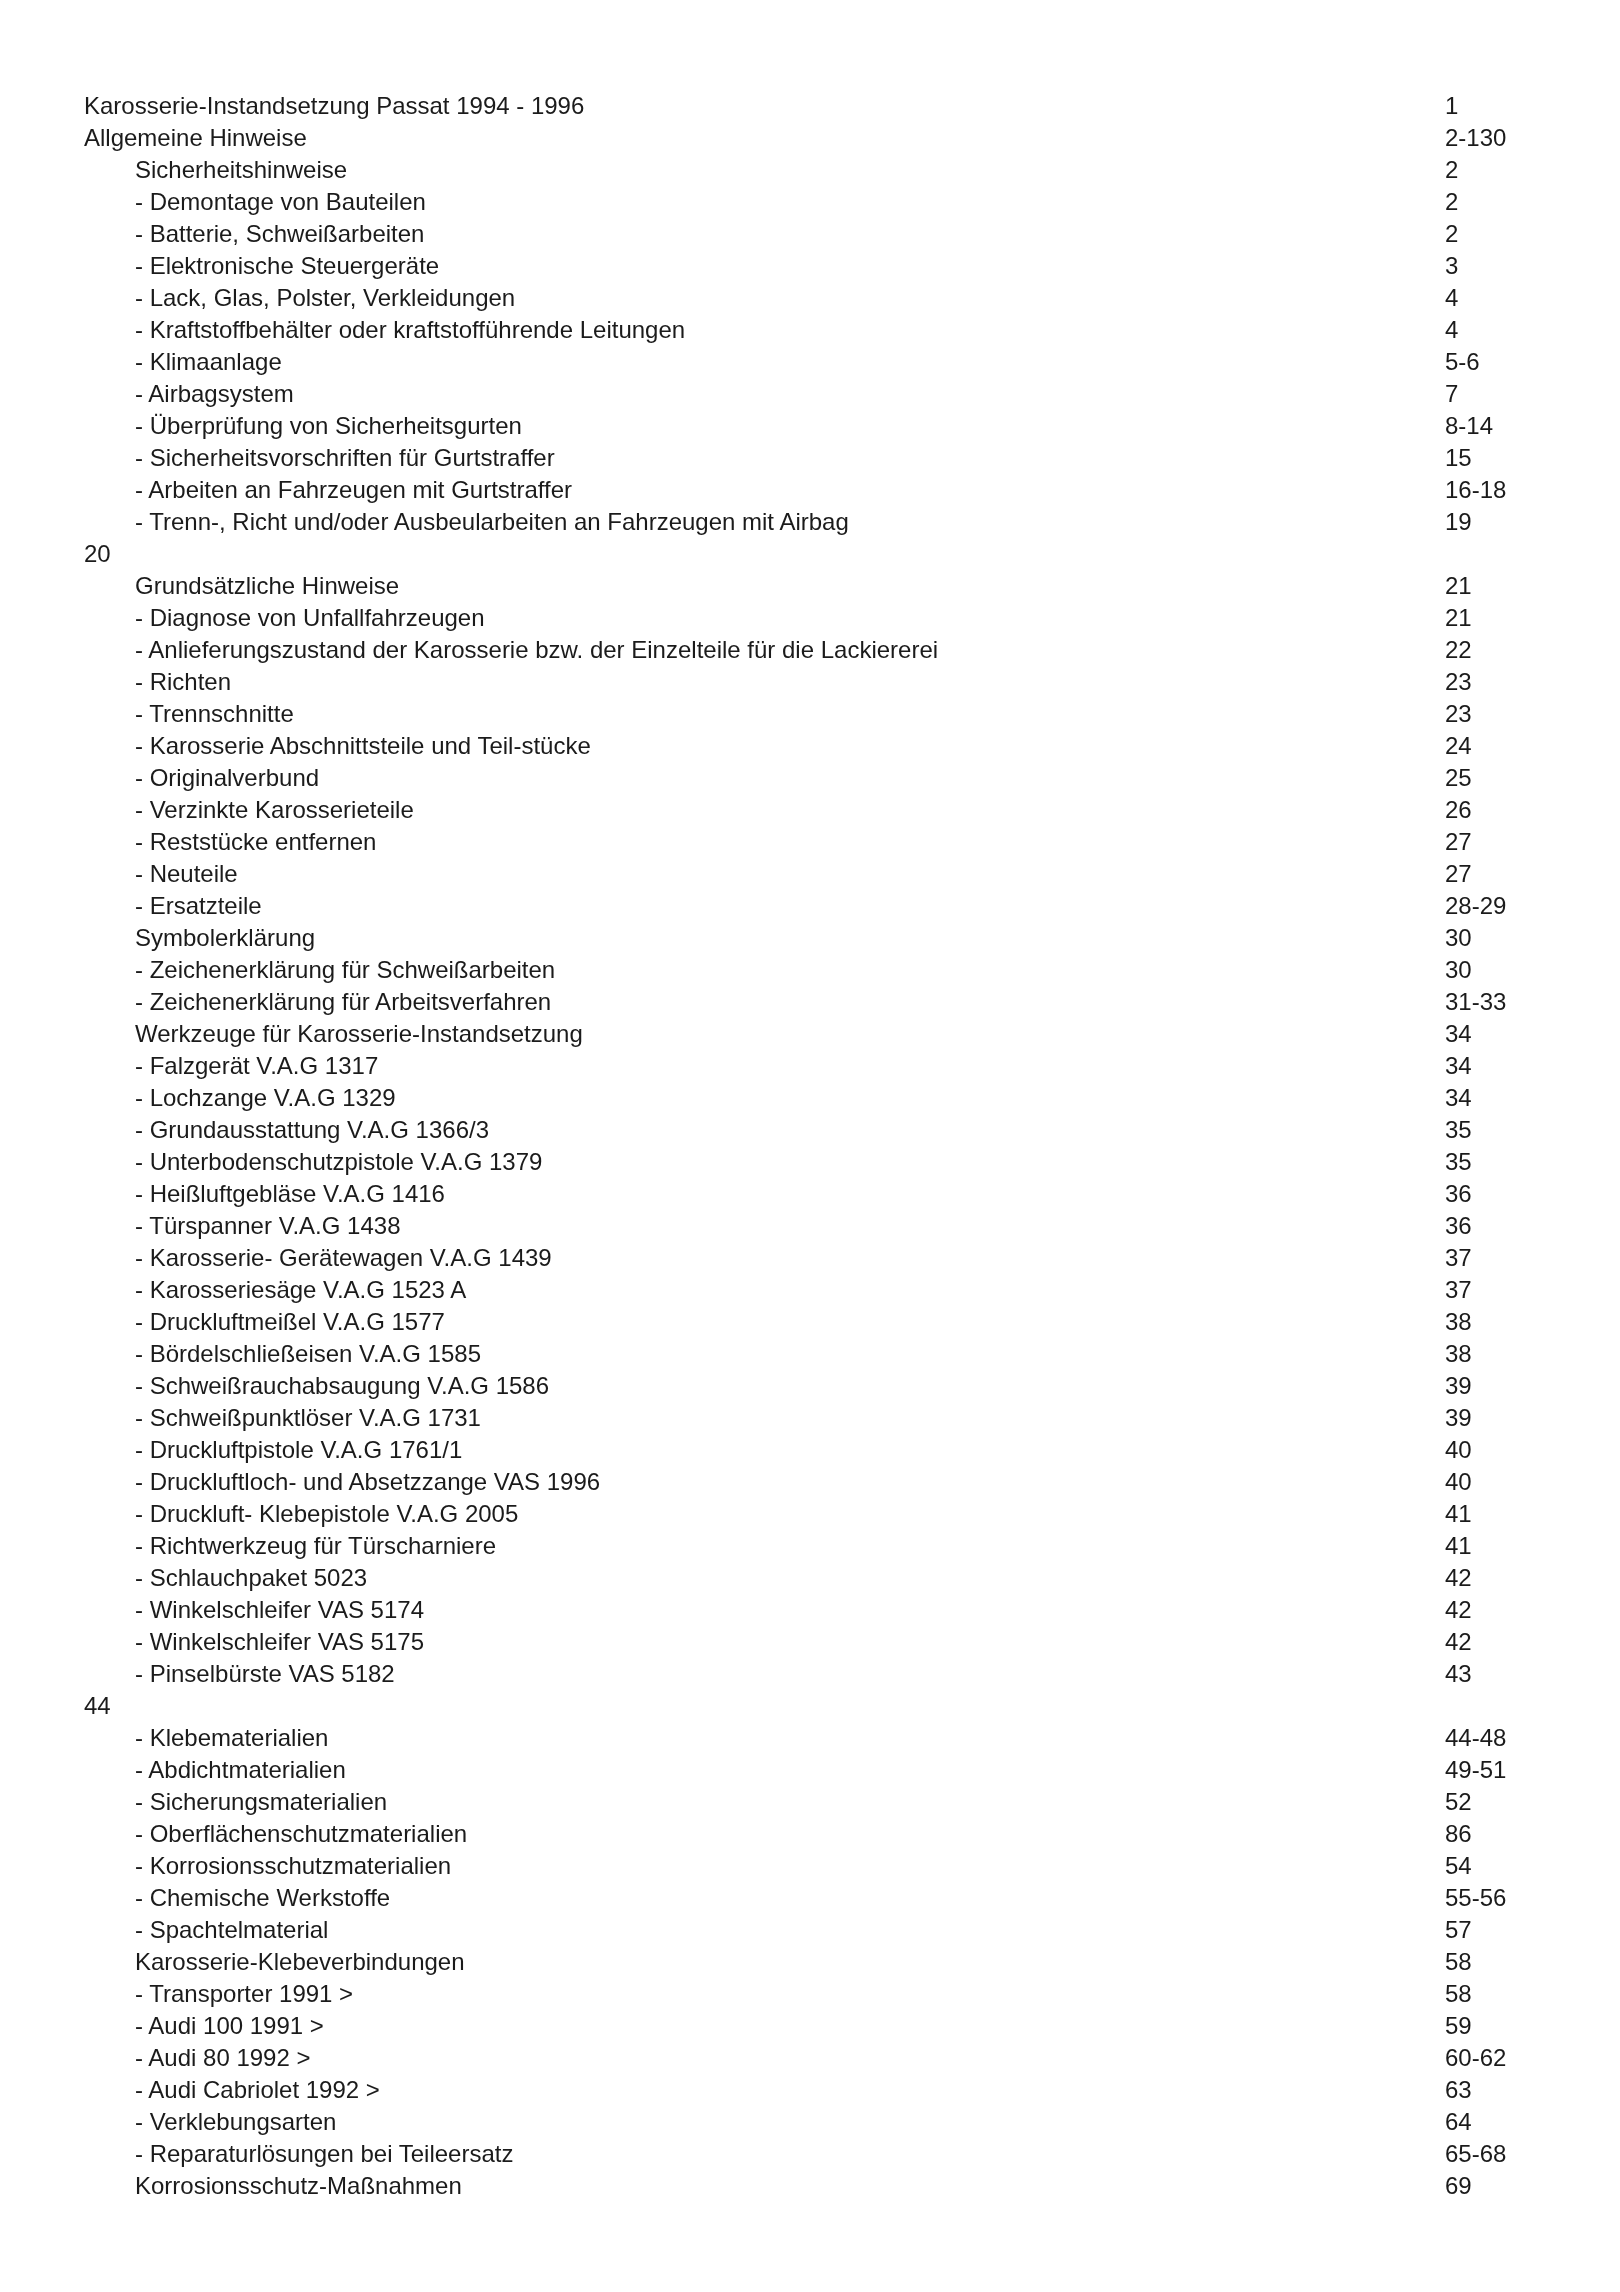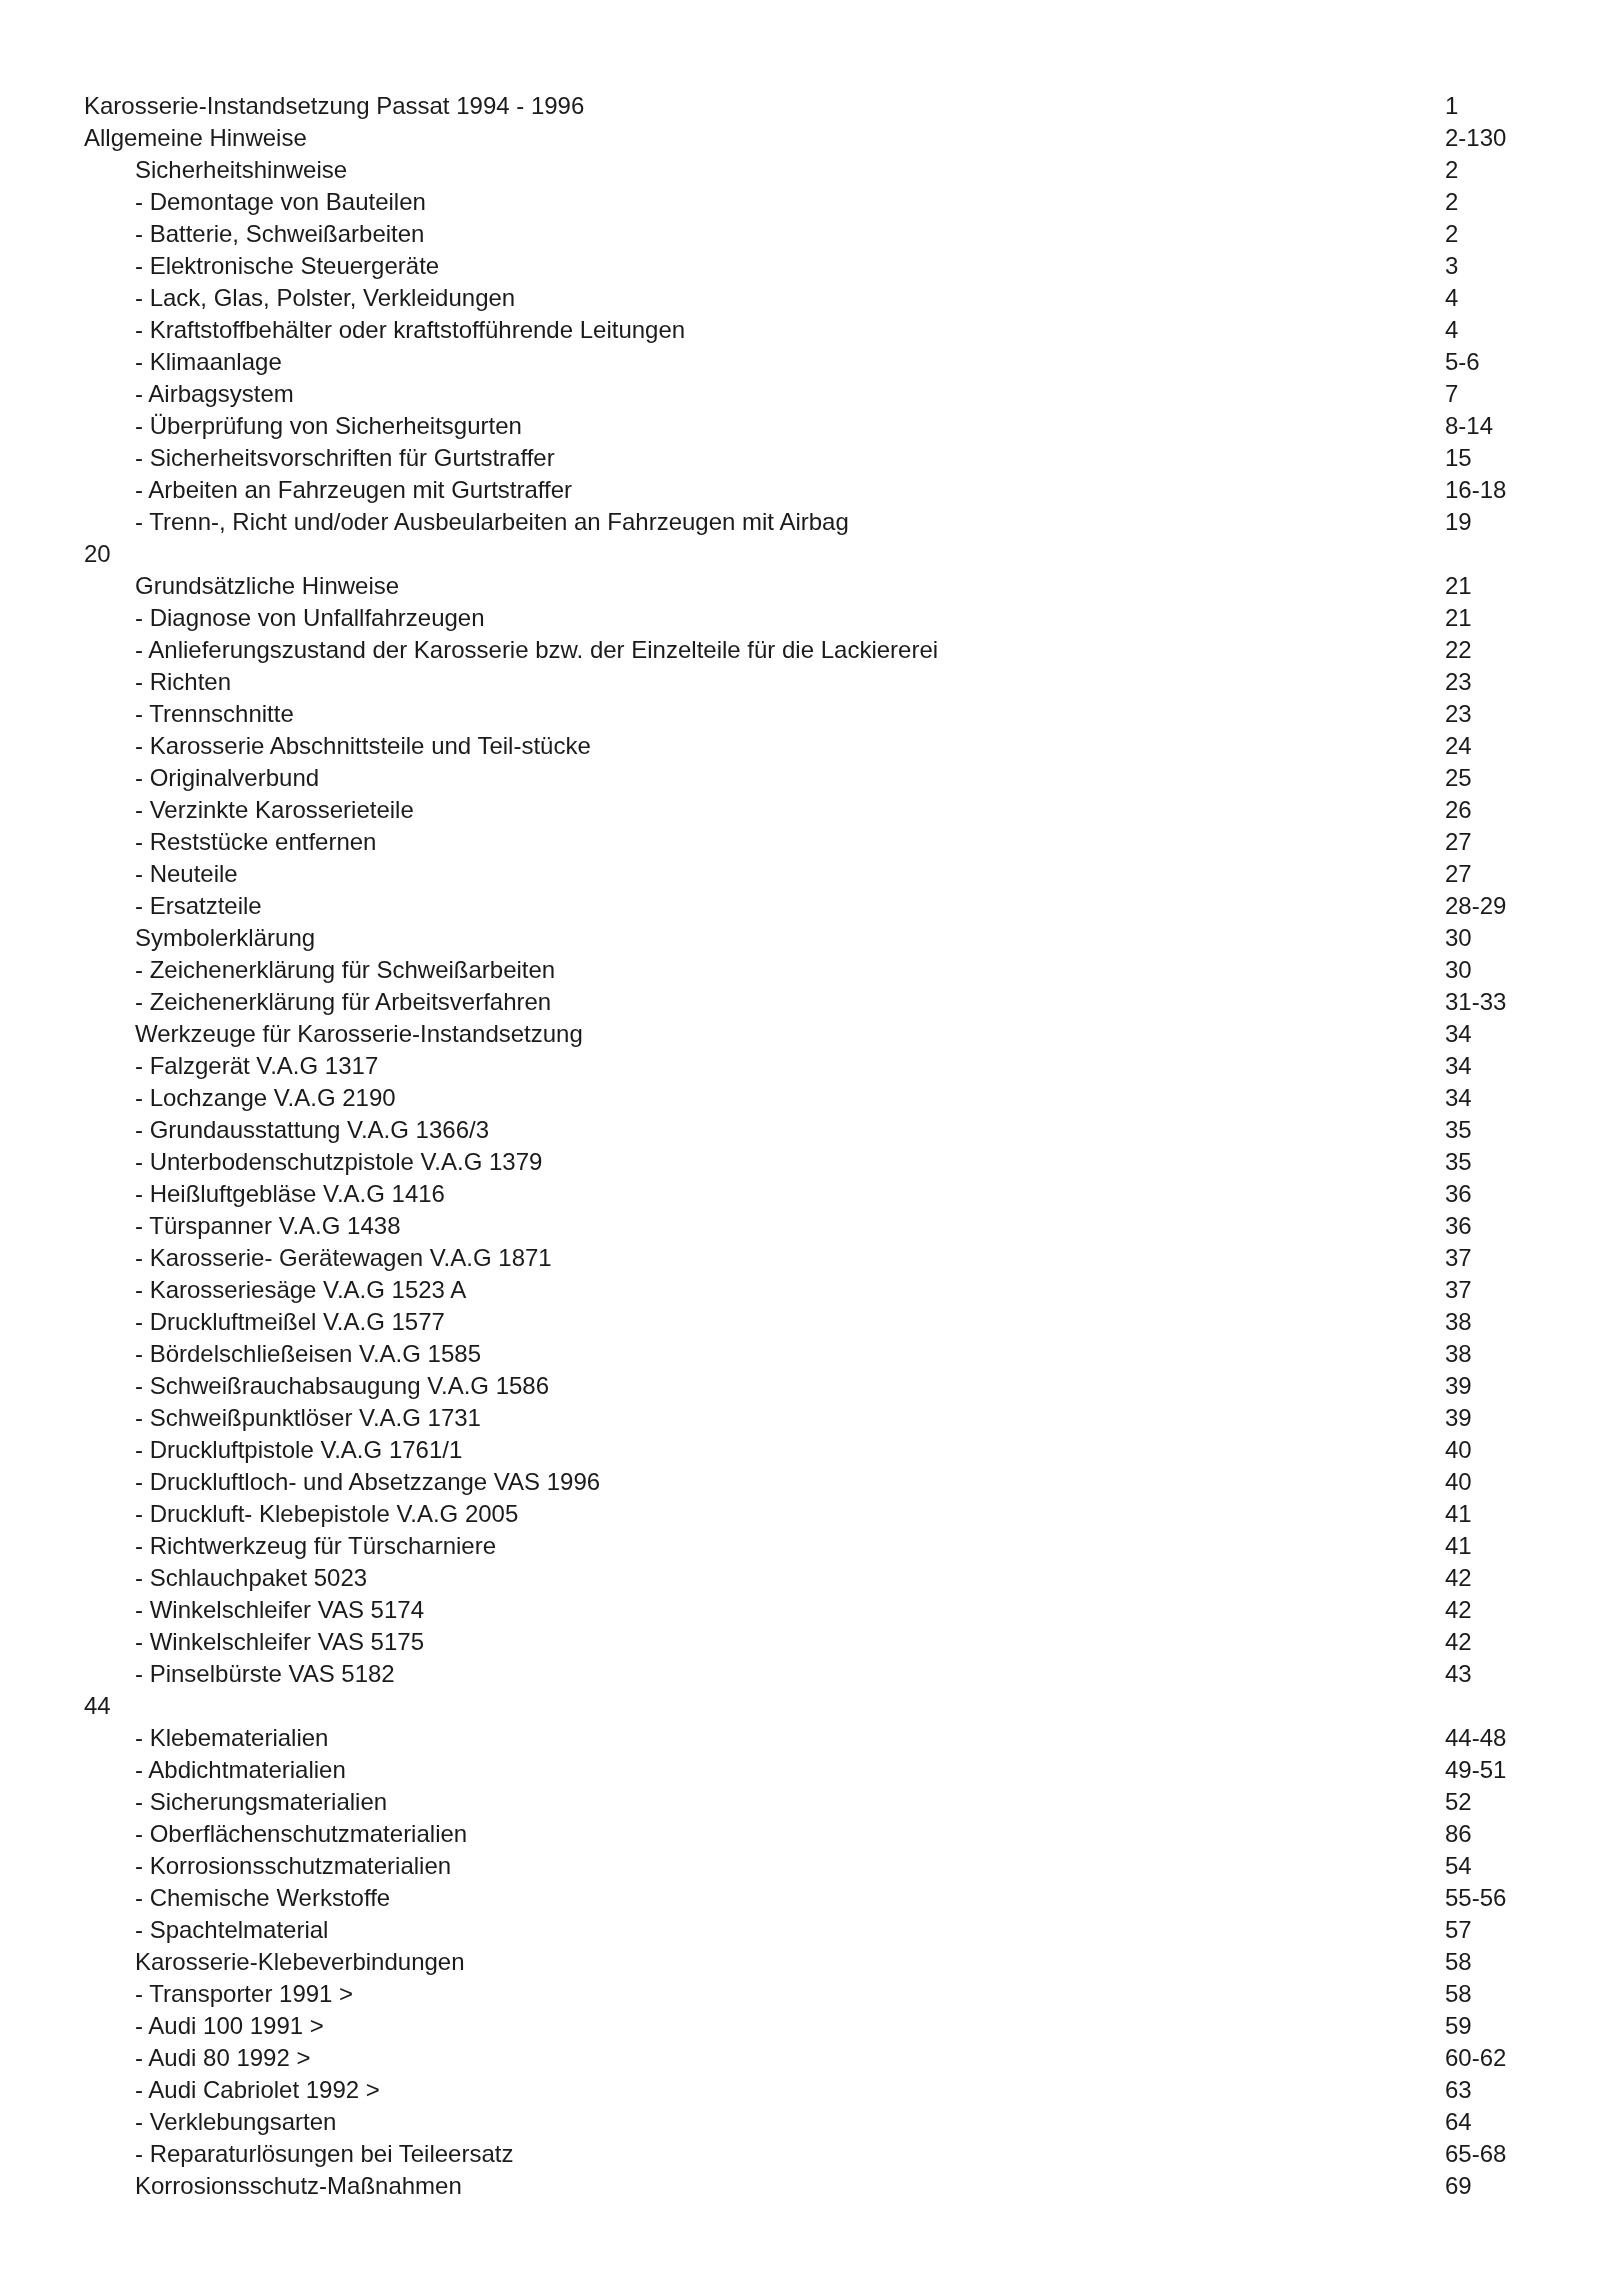--- a/index.html
+++ b/index.html
@@ -181,21 +181,21 @@
     <span class="toc-label">Werkzeuge für Karosserie-Instandsetzung</span>
     <span class="toc-page">34</span>
   </div>
 
   <div class="toc-row indent-1">
     <span class="toc-label">- Falzgerät V.A.G 1317</span>
     <span class="toc-page">34</span>
   </div>
 
   <div class="toc-row indent-1">
-    <span class="toc-label">- Lochzange V.A.G 2190</span>
+    <span class="toc-label">- Lochzange V.A.G 1329</span>
     <span class="toc-page">34</span>
   </div>
 
   <div class="toc-row indent-1">
     <span class="toc-label">- Grundausstattung V.A.G 1366/3</span>
     <span class="toc-page">35</span>
   </div>
 
   <div class="toc-row indent-1">
     <span class="toc-label">- Unterbodenschutzpistole V.A.G 1379</span>
@@ -206,21 +206,21 @@
     <span class="toc-label">- Heißluftgebläse V.A.G 1416</span>
     <span class="toc-page">36</span>
   </div>
 
   <div class="toc-row indent-1">
     <span class="toc-label">- Türspanner V.A.G 1438</span>
     <span class="toc-page">36</span>
   </div>
 
   <div class="toc-row indent-1">
-    <span class="toc-label">- Karosserie- Gerätewagen V.A.G 1871</span>
+    <span class="toc-label">- Karosserie- Gerätewagen V.A.G 1439</span>
     <span class="toc-page">37</span>
   </div>
 
   <div class="toc-row indent-1">
     <span class="toc-label">- Karosseriesäge V.A.G 1523 A</span>
     <span class="toc-page">37</span>
   </div>
 
   <div class="toc-row indent-1">
     <span class="toc-label">- Druckluftmeißel V.A.G 1577</span>

